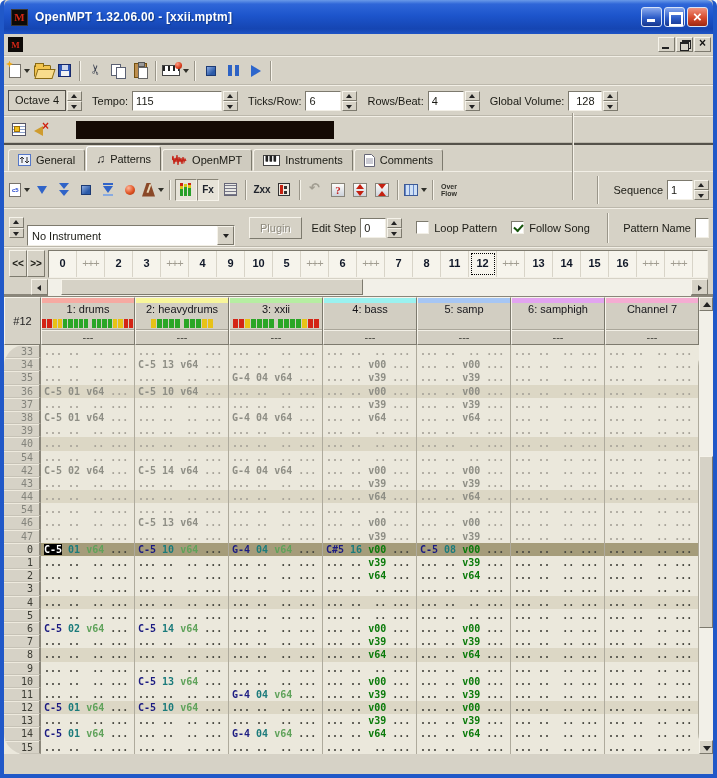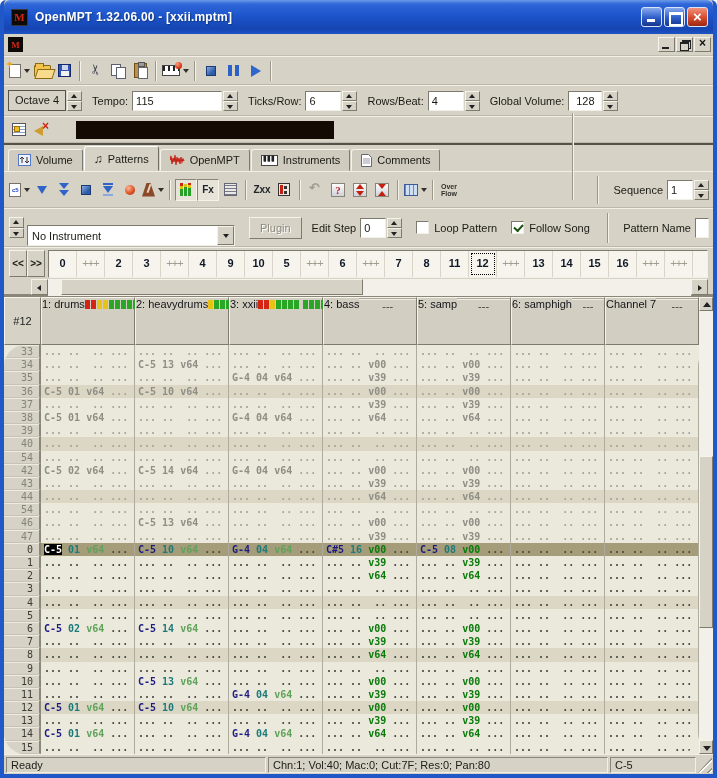--- a/index.html
+++ b/index.html
@@ -170,21 +170,21 @@
   .sbtn.right::after{left:6px;border-left:4px solid #222;}
   .strack{flex:1;background:#f2f0e8;position:relative;}
   .sthumb{position:absolute;top:0;height:16px;background:#d6d2c6;border:1px solid;border-color:#f6f3ea #7d7a6e #7d7a6e #f6f3ea;}
 
   
   .pattern-editor{height:458px;display:flex;background:#ebe8dc;border-top:1px solid #8a867a;}
   .pat-main{width:695px;display:flex;flex-direction:column;overflow:hidden;}
   .pat-header{height:48px;display:flex;background:#d6d2c6;flex:none;}
   .idxbox{width:37px;flex:none;background:#d6d2c6;border:1px solid;border-color:#f6f3ea #7d7a6e #7d7a6e #f6f3ea;
     display:flex;align-items:center;justify-content:center;font:11px "Liberation Sans",sans-serif;color:#222;}
-  .chh{width:94px;flex:none;border:1px solid;border-color:#f6f3ea #7d7a6e #7d7a6e #f6f3ea;background:#d2cec2;display:flex;flex-direction:row;cursor:pointer;}
+  .chh{width:94px;flex:none;border:1px solid;border-color:#f6f3ea #7d7a6e #7d7a6e #f6f3ea;background:#d2cec2;display:flex;flex-direction:column;cursor:pointer;}
   .chh .strip{height:5px;flex:none;}
   .chh .chname{height:14px;line-height:14px;text-align:center;font:11px "Liberation Sans",sans-serif;color:#15151a;flex:none;}
   .chh .chvu{height:12px;display:flex;align-items:center;justify-content:center;flex:none;}
   .chvu .seg{width:5px;height:9px;margin-right:1px;}
   .chvu .gap{width:3px;}
   .seg.v-r{background:#d42415;}
   .seg.v-y{background:#e8c216;}
   .seg.v-g{background:#2aa626;}
   .chh .chsub{flex:1;border-top:1px solid #aaa69a;box-shadow:inset 0 1px 0 #f2efe6;text-align:center;
     font:11px "Liberation Sans",sans-serif;color:#44443c;line-height:15px;}
@@ -330,21 +330,21 @@
       </span>
     <span class="vumeter"><span class="in"></span></span>
   </div>
 
   <div class="tabbar">
     <span class="tab">
       <svg width="13" height="12">
           <rect x="0.5" y="0.5" width="12" height="11" fill="#eef2fa" stroke="#5578c8"></rect>
           <path d="M4 9 V3 M4 3 l-2 2 M4 3 l2 2 M9 3 v6 M9 9 l-2 -2 M9 9 l2 -2" stroke="#333" fill="none"></path>
         </svg>
-      <span>Volume</span>
+      <span>General</span>
     </span>
     <span class="tab active">
       <span style="font-size:12px;color:#222;">♫</span>
       <span>Patterns</span>
     </span>
     <span class="tab">
       <svg width="15" height="12">
           <path d="M0 6 l1 -4 1 8 1 -6 1 4 1 -7 1 10 1 -8 1 5 1 -4 1 6 1 -7 1 5 1 -3 1 2" stroke="#c42418" fill="none" stroke-width="1.2"></path>
         </svg>
       <span>OpenMPT</span>
@@ -928,20 +928,14 @@
     </div>
     <div class="vscroll">
       <span class="vbtn up"></span>
       <span class="vtrack">
           <span class="vthumb"></span>
         </span>
       <span class="vbtn dn"></span>
     </div>
   </div>
 
-  <div class="statusbar">
-    <span class="spanel sp-left">Ready</span>
-    <span class="spanel sp-mid">Chn:1; Vol:40; Mac:0; Cut:7F; Res:0; Pan:80</span>
-    <span class="spanel sp-right">C-5</span>
-    <span class="grip"></span>
-  </div>
 
 </div>
 
 </body></html>

